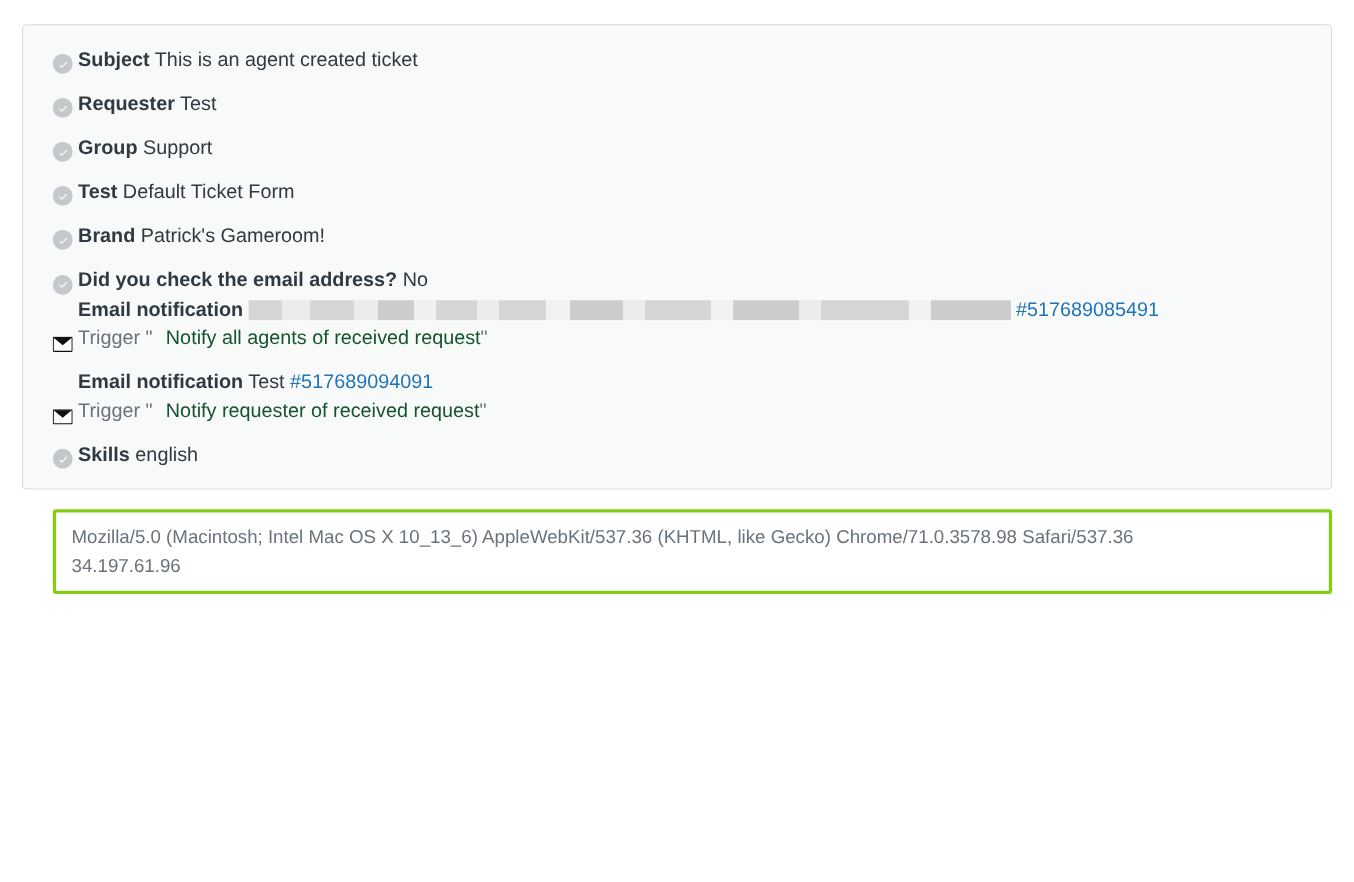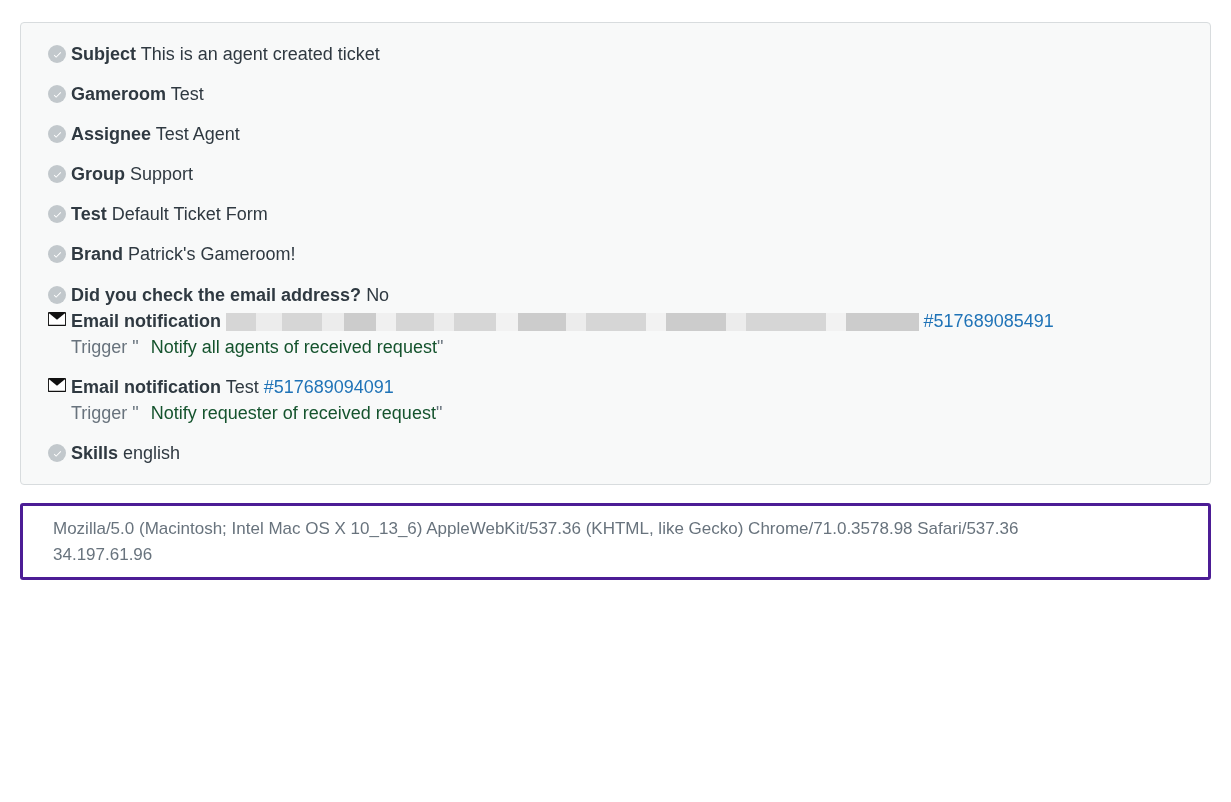--- a/index.html
+++ b/index.html
@@ -13,21 +13,21 @@
     }
     .panel {
       border: 1px solid #d8dcde;
       border-radius: 4px;
       background: #f8f9f9;
       padding: 18px 22px 18px 22px;
       margin-top: 14px;
     }
     .event-item {
       display: flex;
-      align-items: flex-start;
+      align-items: flex-end;
       margin-bottom: 14px;
     }
     .event-item:last-child { margin-bottom: 0; }
     .icon-col {
       flex: 0 0 28px;
       display: flex;
       justify-content: center;
       padding-top: 4px;
     }
     .check-icon {
@@ -67,28 +67,29 @@
           #d6d6d6 170px 208px, #ececec 208px 228px,
           #d6d6d6 228px 270px, #f2f2f2 270px 292px,
           #cccccc 292px 340px, #ececec 340px 360px,
           #d6d6d6 360px 420px, #f2f2f2 420px 440px,
           #cccccc 440px 500px, #ececec 500px 520px,
           #d6d6d6 520px 600px, #f2f2f2 600px 620px,
           #cccccc 620px 720px);
       filter: blur(0.3px);
     }
     .footer-box {
-      border: 3px solid #4c1d95;
+      border: 3px solid #84cc16;
       border-radius: 3px;
       background: #ffffff;
       color: #68737d;
-      padding: 10px 30px;
+      padding: 10px 14px;
       margin-top: 18px;
       font-size: 17px;
       line-height: 1.5;
+      margin-left: 28px;
     }
   </style>
 </head>
 <body>
 
 <div class="panel">
 
   <div id="simple-rows">
       <div class="event-item">
         <div class="icon-col">
@@ -104,33 +105,21 @@
       </div>
       <div class="event-item">
         <div class="icon-col">
           <span class="check-icon">
             <svg viewBox="0 0 24 24">
               <path d="M9 16.2l-3.5-3.5L4 14.2 9 19.2 20 8.2l-1.5-1.5z"></path>
             </svg>
           </span>
         </div>
         <div class="body-col">
-          <div class="line1"><span class="label">Gameroom</span> <span class="value">Test</span></div>
-        </div>
-      </div>
-      <div class="event-item">
-        <div class="icon-col">
-          <span class="check-icon">
-            <svg viewBox="0 0 24 24">
-              <path d="M9 16.2l-3.5-3.5L4 14.2 9 19.2 20 8.2l-1.5-1.5z"></path>
-            </svg>
-          </span>
-        </div>
-        <div class="body-col">
-          <div class="line1"><span class="label">Assignee</span> <span class="value">Test Agent</span></div>
+          <div class="line1"><span class="label">Requester</span> <span class="value">Test</span></div>
         </div>
       </div>
       <div class="event-item">
         <div class="icon-col">
           <span class="check-icon">
             <svg viewBox="0 0 24 24">
               <path d="M9 16.2l-3.5-3.5L4 14.2 9 19.2 20 8.2l-1.5-1.5z"></path>
             </svg>
           </span>
         </div>

